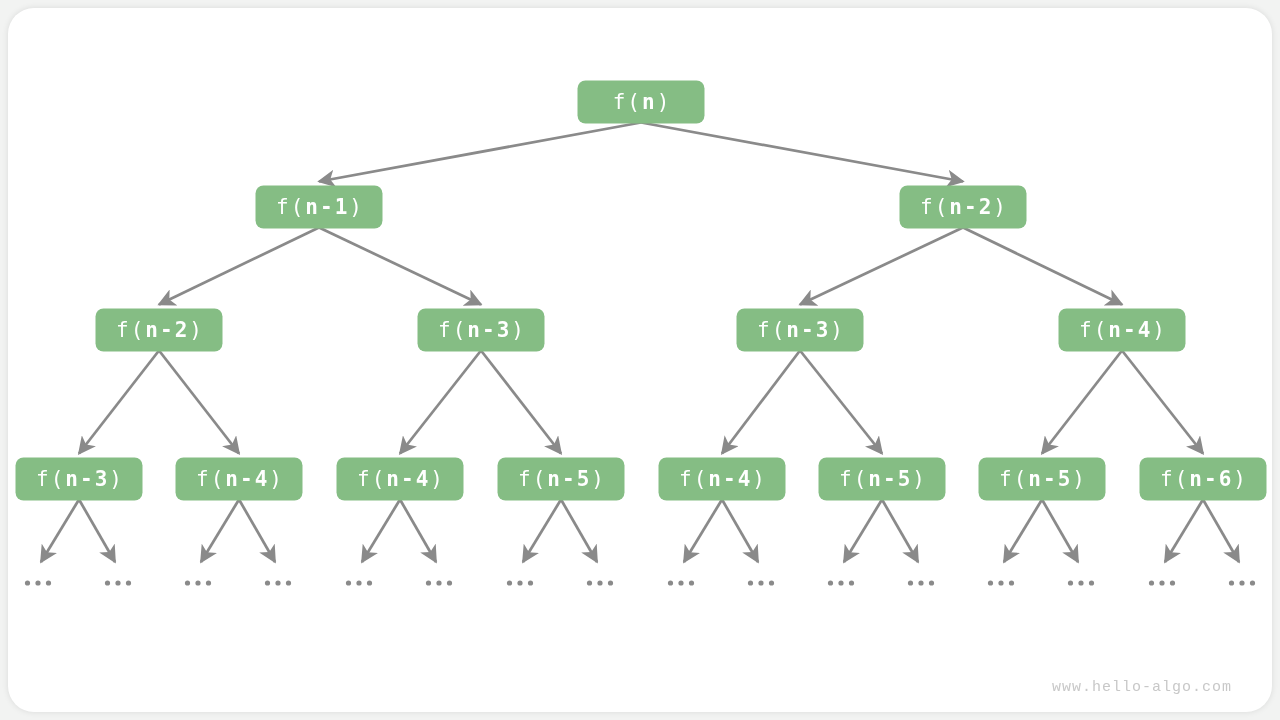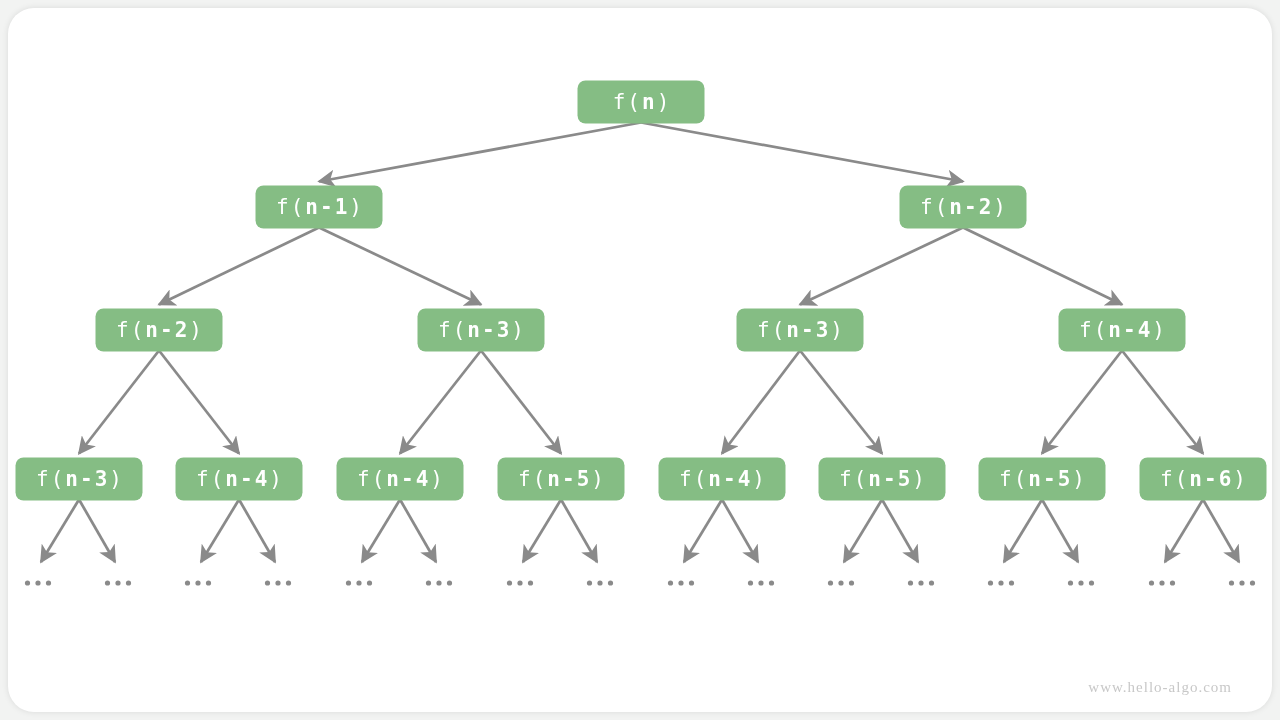--- a/index.html
+++ b/index.html
@@ -25,21 +25,21 @@
   .node-text {
     font-family: "DejaVu Sans Mono", monospace;
     font-size: 21px;
     letter-spacing: 2px;
     fill: #ffffff;
   }
   .node-text .mid { font-weight: bold; }
   .watermark {
     position: absolute;
     right: 48px; bottom: 24px;
-    font-family: Liberation Serif, serif;
+    font-family: Liberation Mono, monospace;
     font-size: 15px;
     color: #c8c8c8;
     letter-spacing: 1px;
   }
 </style>
 </head>
 <body style="background: rgb(242, 243, 242);">
 
 <div class="card" style="background: rgb(255, 255, 255);"></div>
 

